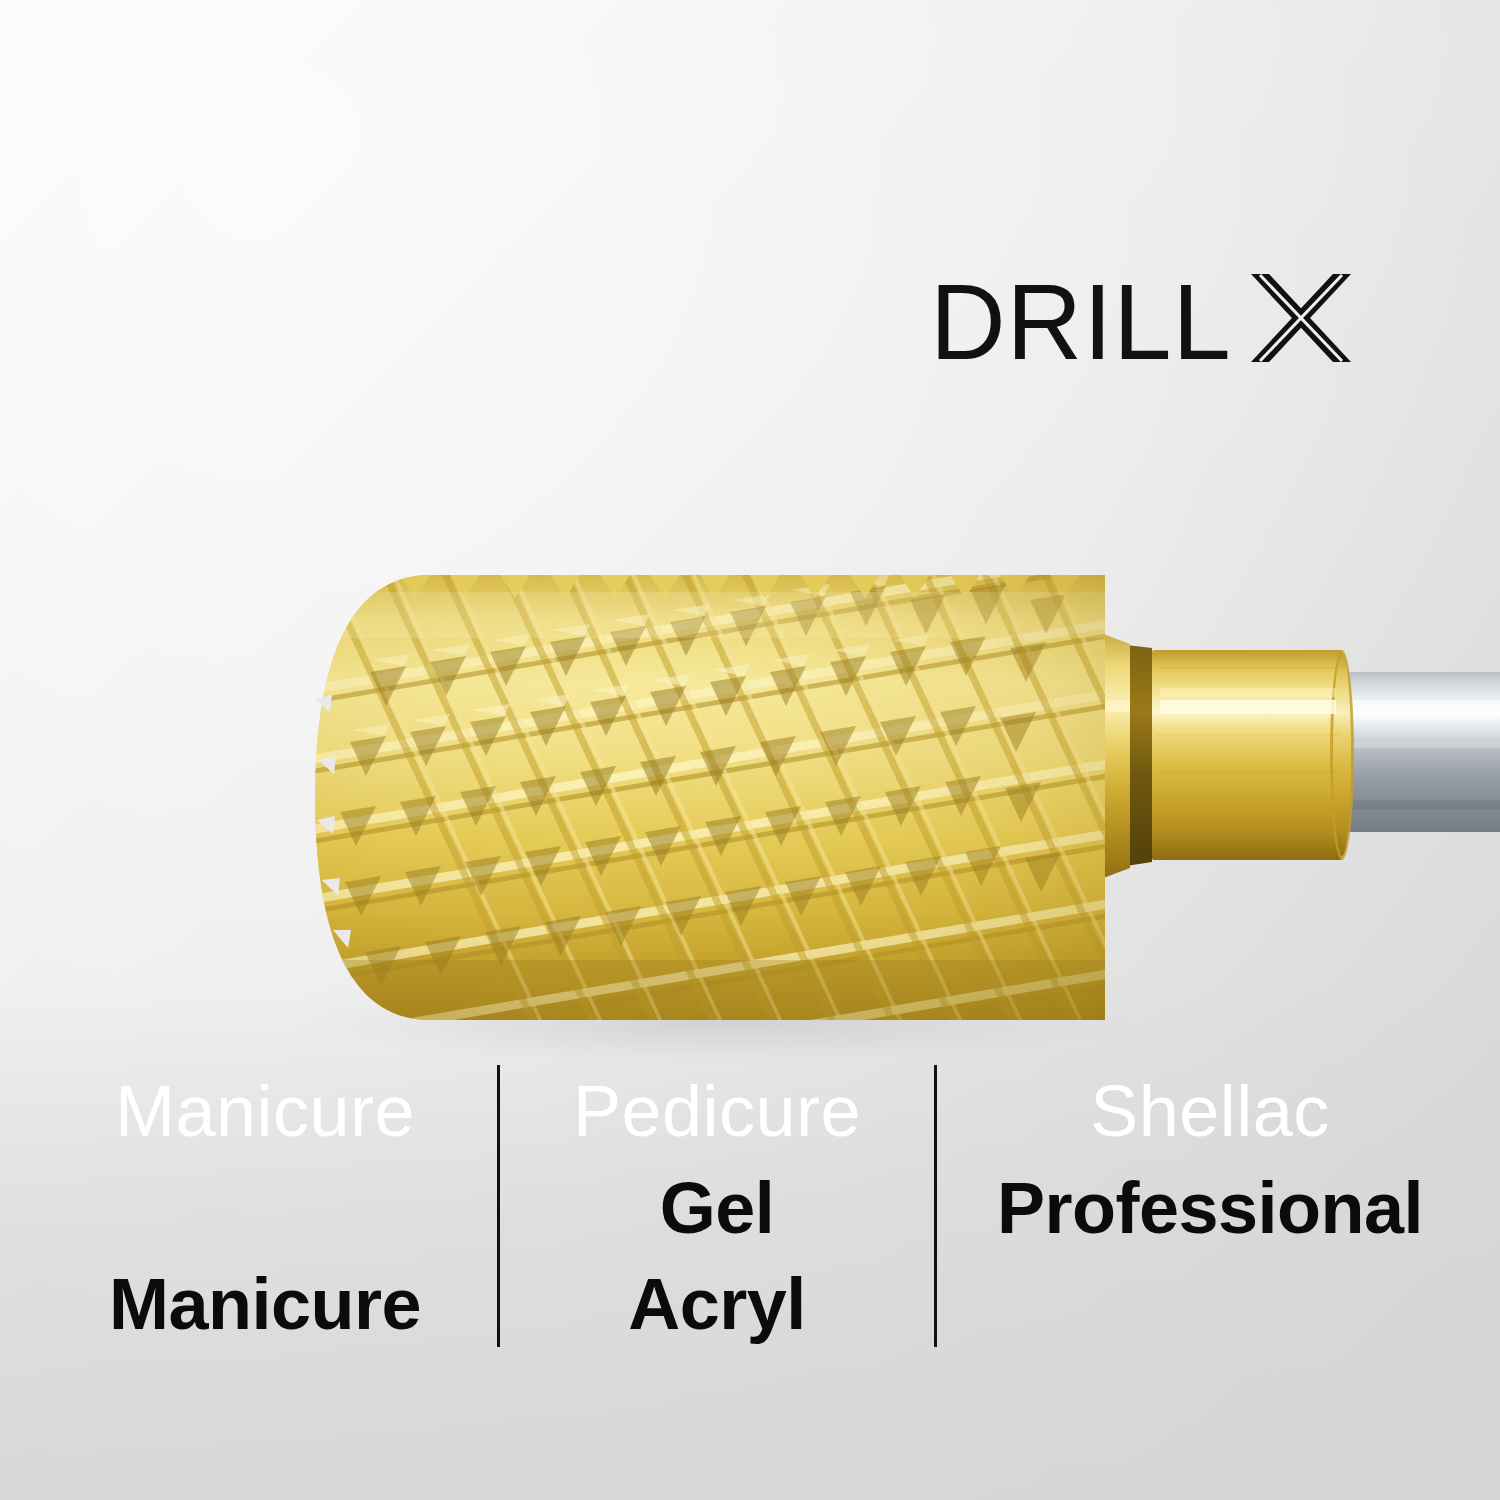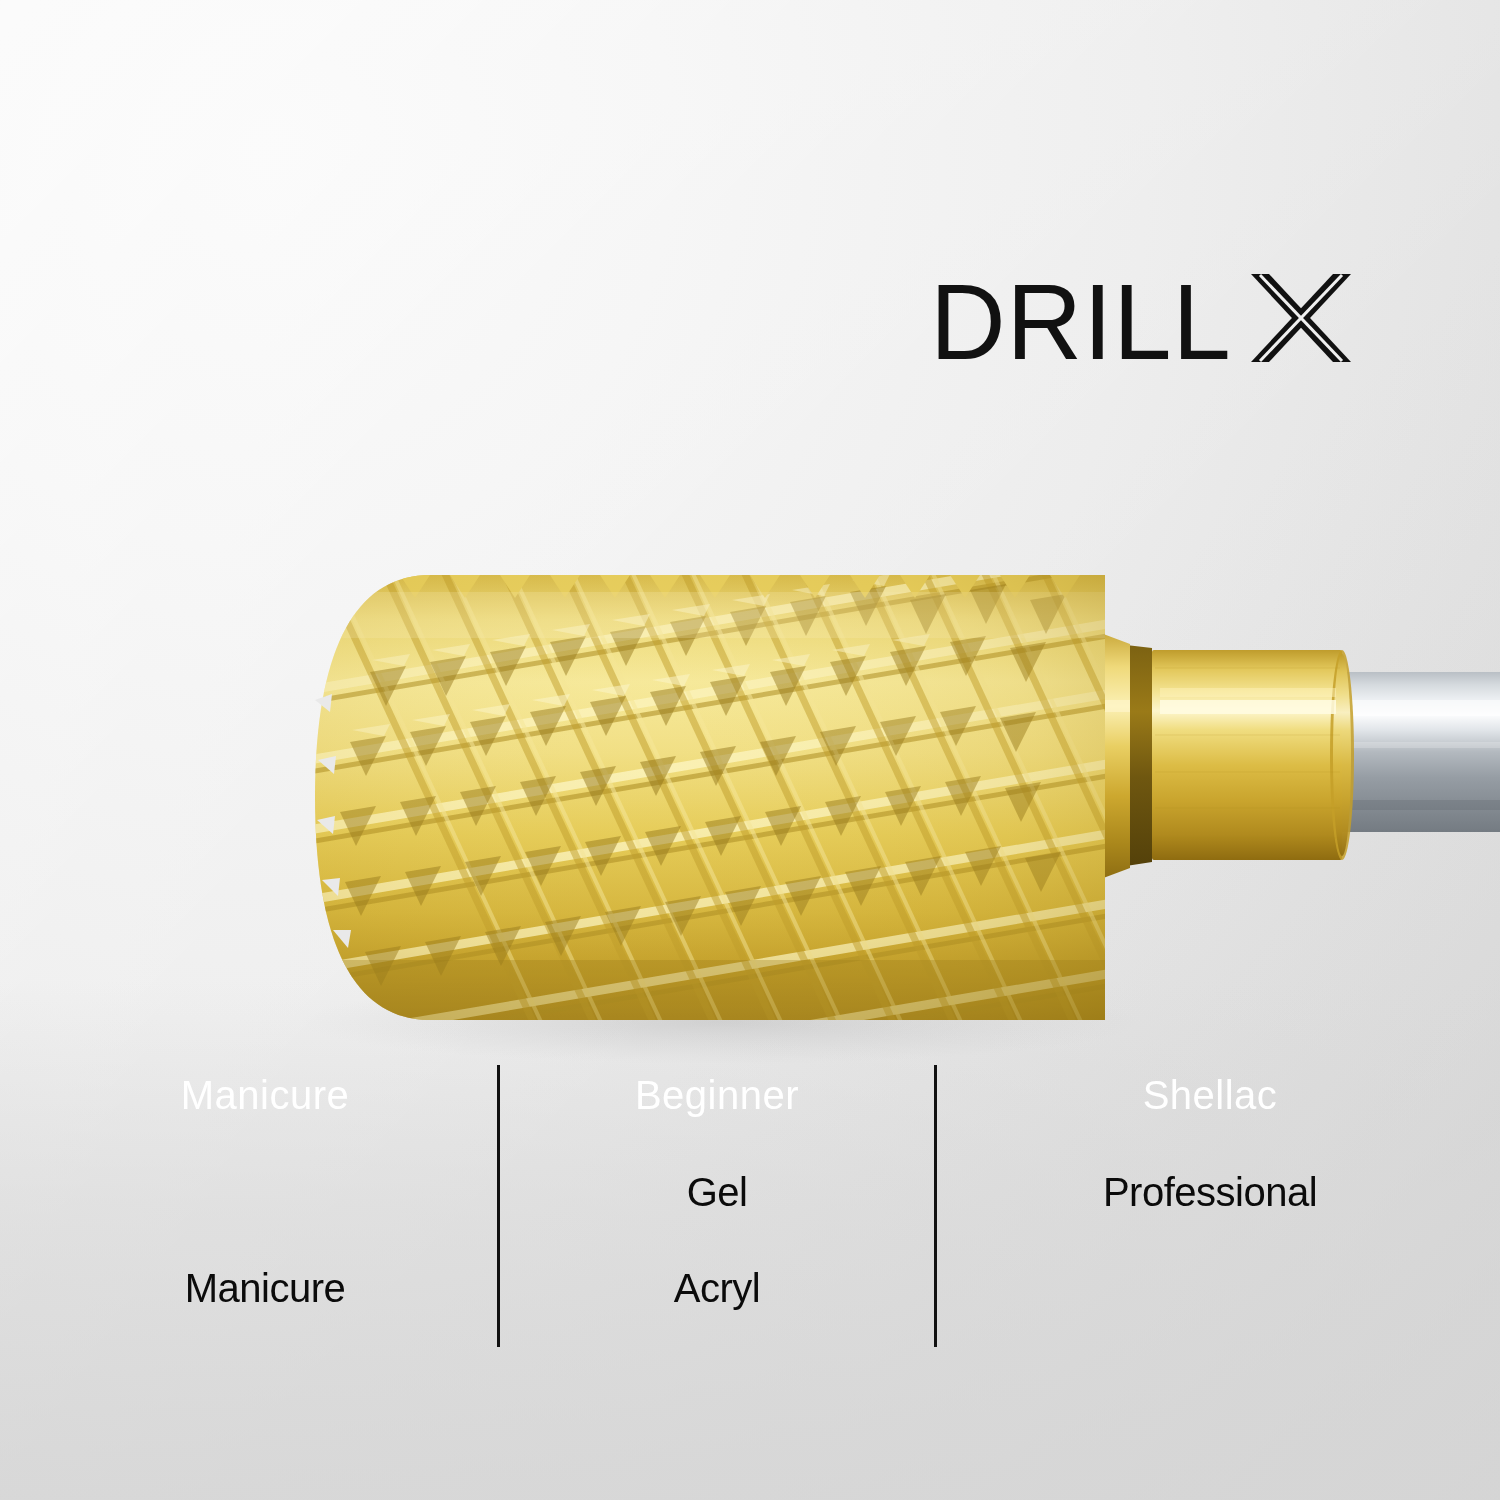--- a/index.html
+++ b/index.html
@@ -98,32 +98,32 @@
     white-space: nowrap;
   }
   .col-3 .feat-item { text-align: center; }
 
   .row-1 { top: 20px; }
   .row-2 { top: 117px; }
   .row-3 { top: 213px; }
 
   .feat-text {
     font-family: "Liberation Sans", sans-serif;
-    font-size: 40px;
+    font-size: 72px;
     line-height: 1;
     display: inline-block;
   }
   .feat-text.inactive {
     color: #ffffff;
     font-weight: 300;
     letter-spacing: 0.5px;
   }
   .feat-text.active {
     color: #0b0b0b;
-    font-weight: 400;
+    font-weight: 700;
     letter-spacing: -0.5px;
   }
 
   .divider {
     position: absolute;
     top: 10px;
     width: 3px;
     height: 282px;
     background: #111111;
   }
@@ -470,21 +470,21 @@
       <div class="feat-item row-1">
         <span class="feat-text inactive">Manicure</span>
       </div>
       <div class="feat-item row-3">
         <span class="feat-text active">Manicure</span>
       </div>
     </div>
 
     <div class="feat-col col-2">
       <div class="feat-item row-1">
-        <span class="feat-text inactive">Beginner</span>
+        <span class="feat-text inactive">Pedicure</span>
       </div>
       <div class="feat-item row-2">
         <span class="feat-text active">Gel</span>
       </div>
       <div class="feat-item row-3">
         <span class="feat-text active">Acryl</span>
       </div>
     </div>
 
     <div class="feat-col col-3">

